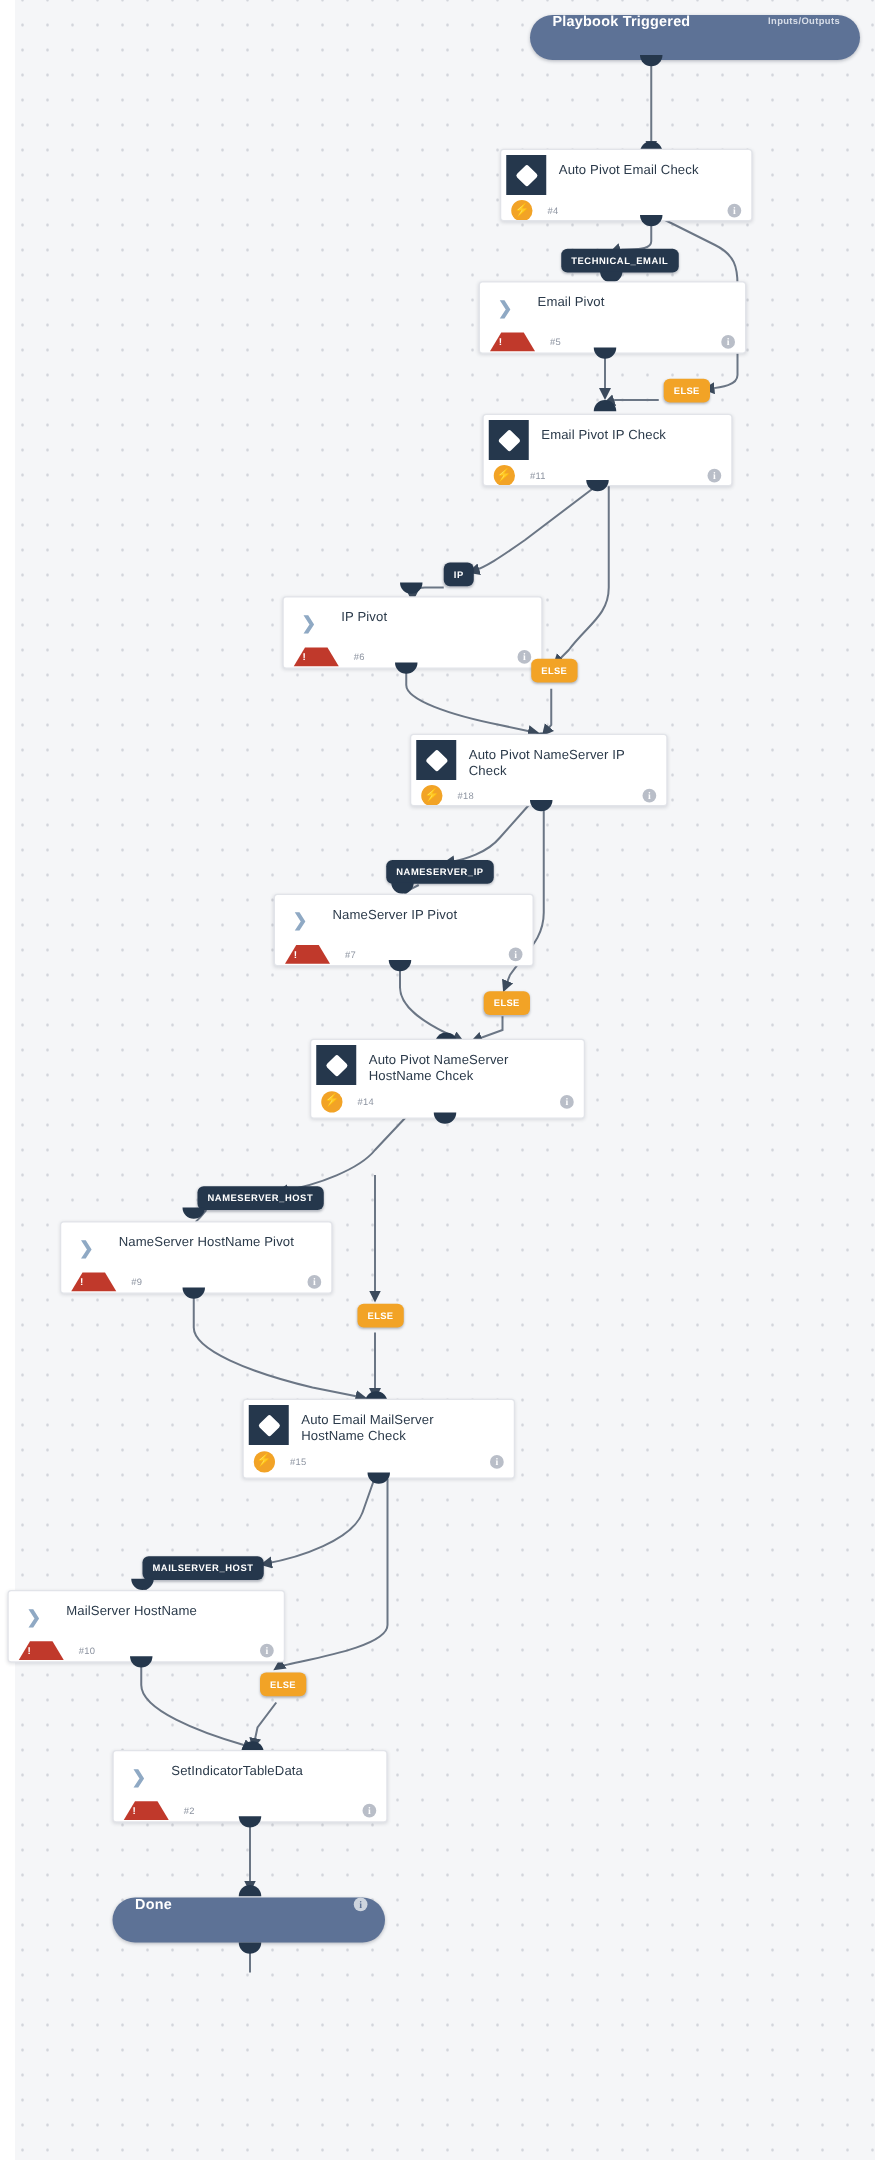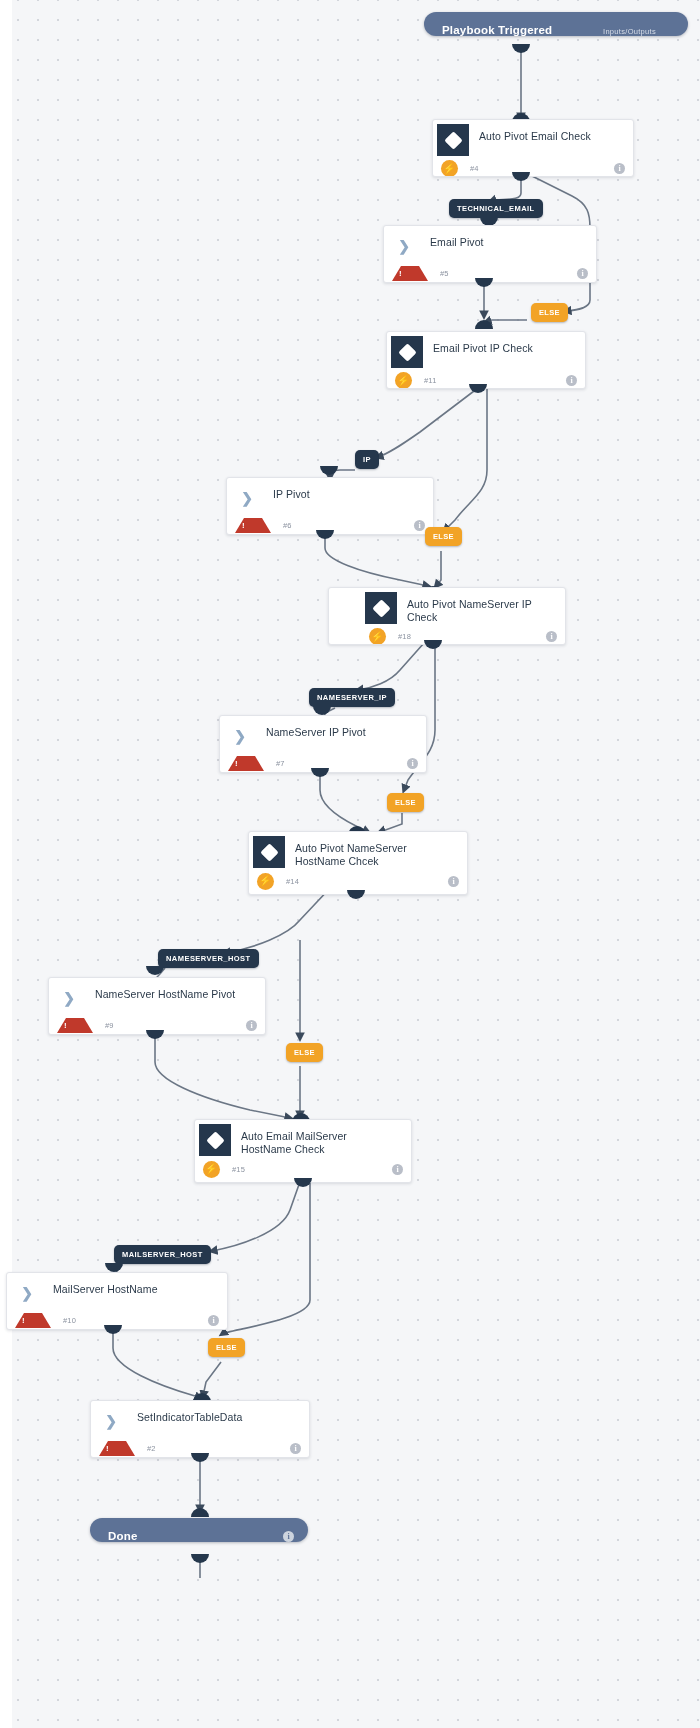--- a/index.html
+++ b/index.html
@@ -27,40 +27,40 @@
   svg.edges {
     position: absolute;
     left: 0; top: 0;
     width: 700px; height: 1728px;
     pointer-events: none;
   }
 
   
   .pill {
     position: absolute;
-    height: 24px;
+    height: 36px;
     border-radius: 18px;
     background: #5d7296;
     box-shadow: 0 1px 3px rgba(30,40,60,0.30);
     display: flex;
-    align-items: flex-end;
+    align-items: flex-start;
     color: #ffffff;
   }
   .pill .pill-title {
     font-size: 11.5px;
     font-weight: bold;
     letter-spacing: 0.2px;
     margin-left: 18px;
     white-space: nowrap;
   }
   .pill .pill-sub {
     font-size: 7.5px;
-    font-weight: normal;
+    font-weight: bold;
     margin-left: auto;
-    margin-right: 32px;
+    margin-right: 16px;
     color: #d7dde8;
     letter-spacing: 0.3px;
     white-space: nowrap;
   }
   .pill .pill-info {
     margin-left: auto;
     margin-right: 14px;
   }
 
   
@@ -272,21 +272,21 @@
     </g>
   </svg>
 
   <div class="pill" style="left:424px; top:12px; width:264px;">
     <span class="pill-title">Playbook Triggered</span>
     <span class="pill-sub">Inputs/Outputs</span>
   </div>
   <div class="cap" style="left:512px; top:44px;"></div>
 
   <div class="cap up" style="left:512px; top:113px;"></div>
-  <div class="card" style="left:432px; top:119px; width:200px; height:56px;">
+  <div class="card" style="left:400px; top:119px; width:200px; height:56px;">
     <div class="card-top">
       <div class="badge-sq">
           <div class="diamond"></div>
         </div>
       <div class="card-title">Auto Pivot Email Check</div>
     </div>
     <div class="card-bottom">
       <div class="ico-bolt">⚡</div>
       <div class="card-id">#4</div>
       <div class="info-dot">i</div>
@@ -348,21 +348,21 @@
       <div class="info-dot">i</div>
     </div>
   </div>
   <div class="cap" style="left:316px; top:530px;"></div>
 
   <div class="cond else" style="left:425px; top:527px;">
     <span>ELSE</span>
   </div>
 
   <div class="cap up" style="left:424px; top:586px;"></div>
-  <div class="card" style="left:328px; top:587px; width:204px; height:56px;padding-left:32px;">
+  <div class="card" style="left:328px; top:587px; width:204px; height:56px;">
     <div class="card-top">
       <div class="badge-sq">
           <div class="diamond"></div>
         </div>
       <div class="card-title">Auto Pivot NameServer IP Check</div>
     </div>
     <div class="card-bottom">
       <div class="ico-bolt">⚡</div>
       <div class="card-id">#18</div>
       <div class="info-dot">i</div>

